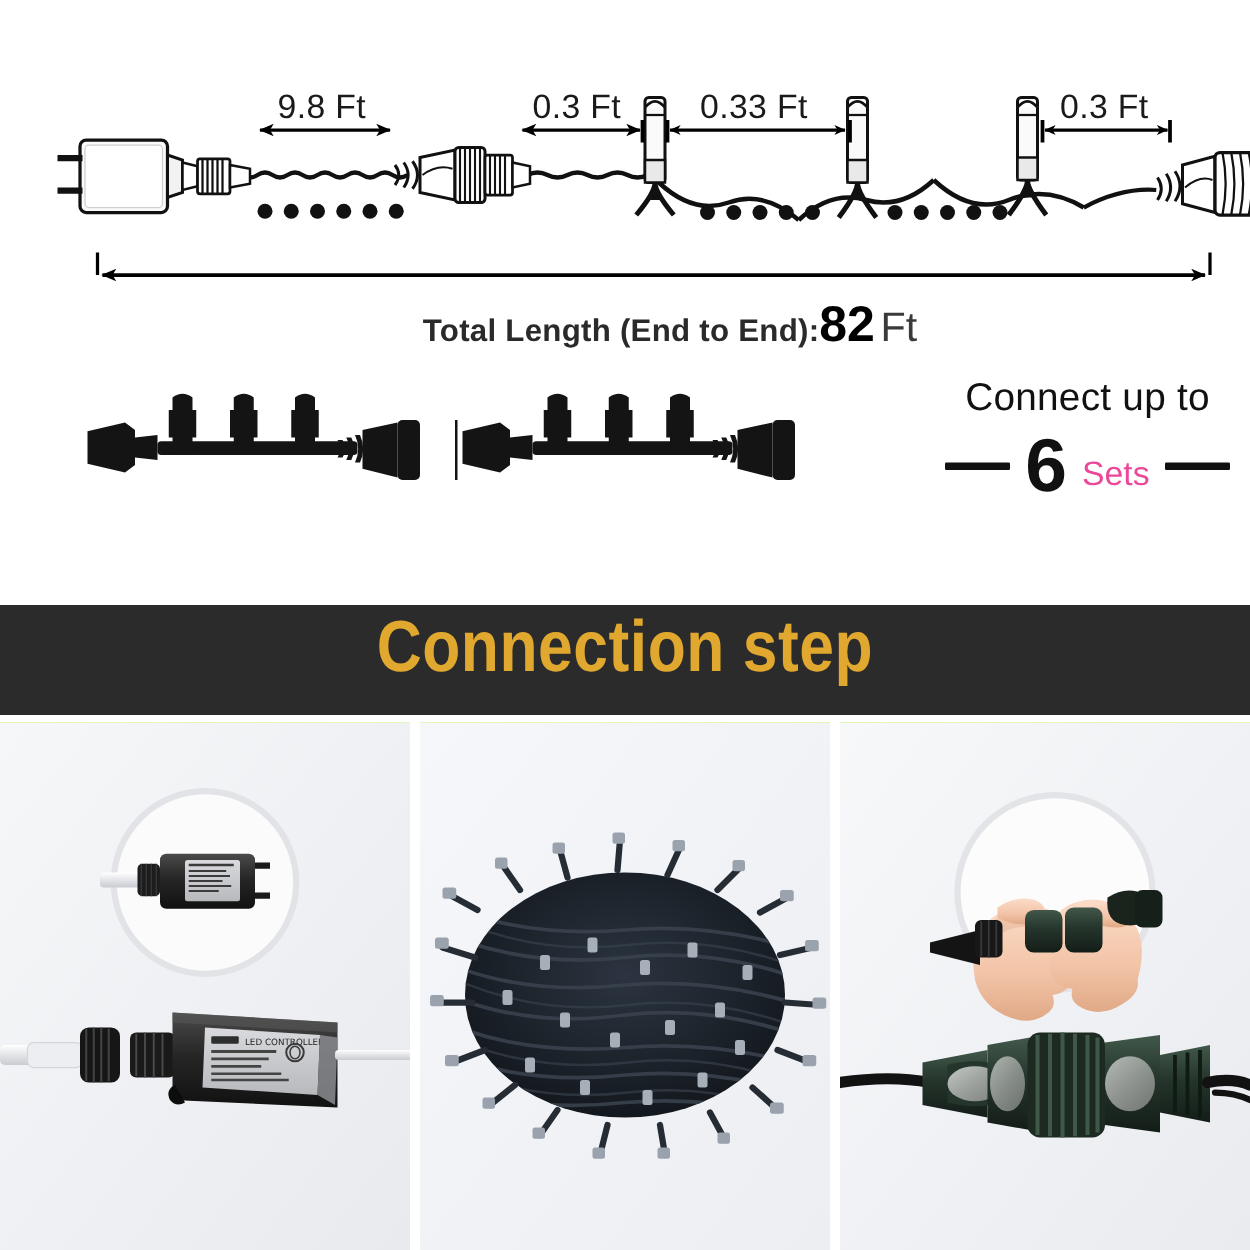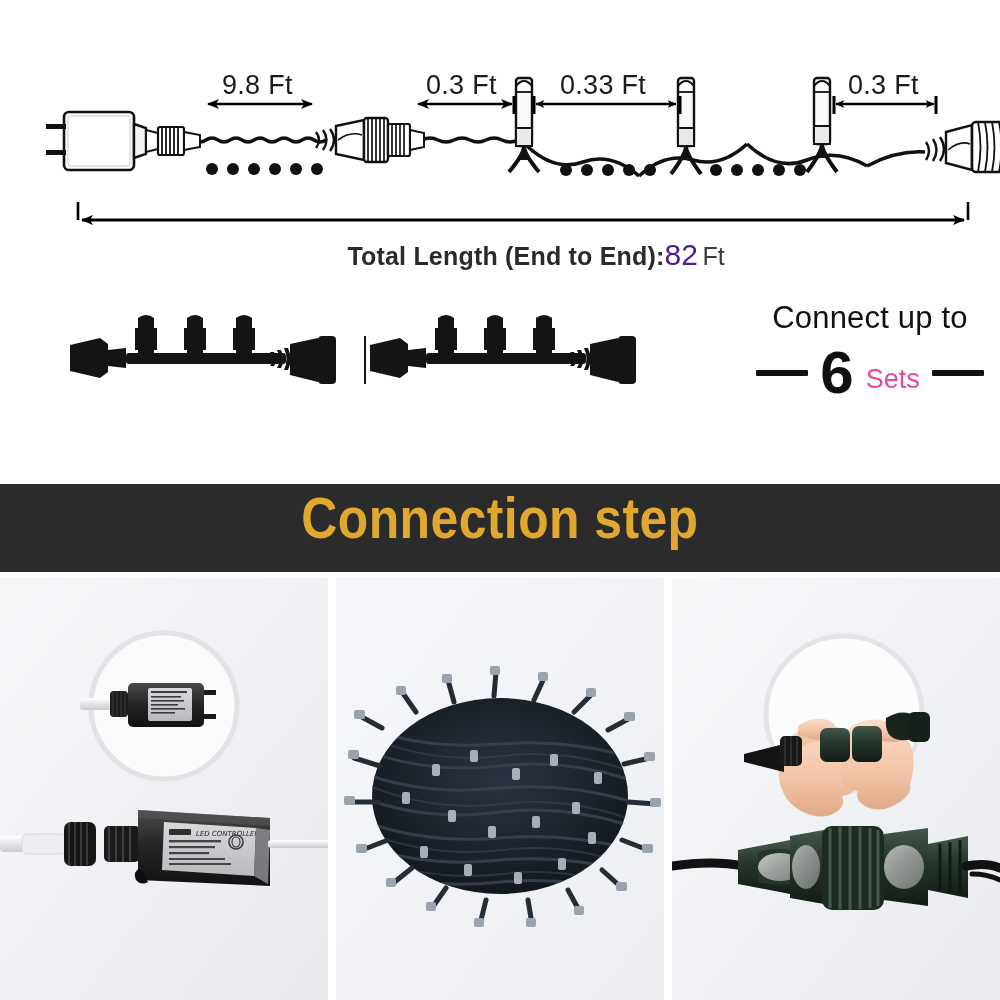--- a/index.html
+++ b/index.html
@@ -30,24 +30,24 @@
   .total-line{
     position:absolute;
     left:0;top:238px;width:1000px;
     text-align:center;
     white-space:nowrap;
   }
   .total-line .tl-text{
     font-size:25px;font-weight:600;color:#2a2a2a;letter-spacing:.2px;margin-left:12px;
   }
   .total-line .tl-num{
-    font-size:30px;font-weight:400;color:#4c1d95;letter-spacing:0;
+    font-size:40px;font-weight:700;color:#000000;letter-spacing:0;
   }
   .total-line .tl-unit{
-    font-size:25px;font-weight:500;color:#3a3a3a;
+    font-size:33px;font-weight:500;color:#3a3a3a;
   }
 
   
   .connect-block{
     position:absolute;left:690px;top:300px;width:300px;text-align:center;
   }
   .connect-top{
     font-size:31px;font-weight:500;color:#111;white-space:nowrap;letter-spacing:.2px;
   }
   .connect-bottom{
@@ -75,21 +75,20 @@
   }
 
   
   .photo-row{
     position:absolute;left:0;top:578px;width:1000px;height:422px;
     display:flex;gap:8px;background:#ffffff;
   }
   .photo{
     position:relative;flex:1 1 0;height:422px;overflow:hidden;
     background:#bef264;
-    font-style:italic;
   }
   .photo .ph-svg{position:absolute;left:0;top:0;}
 
   .visually-hidden{
     position:absolute;width:1px;height:1px;overflow:hidden;
     clip:rect(0 0 0 0);white-space:nowrap;
   }
 </style>
 </head>
 <body>

